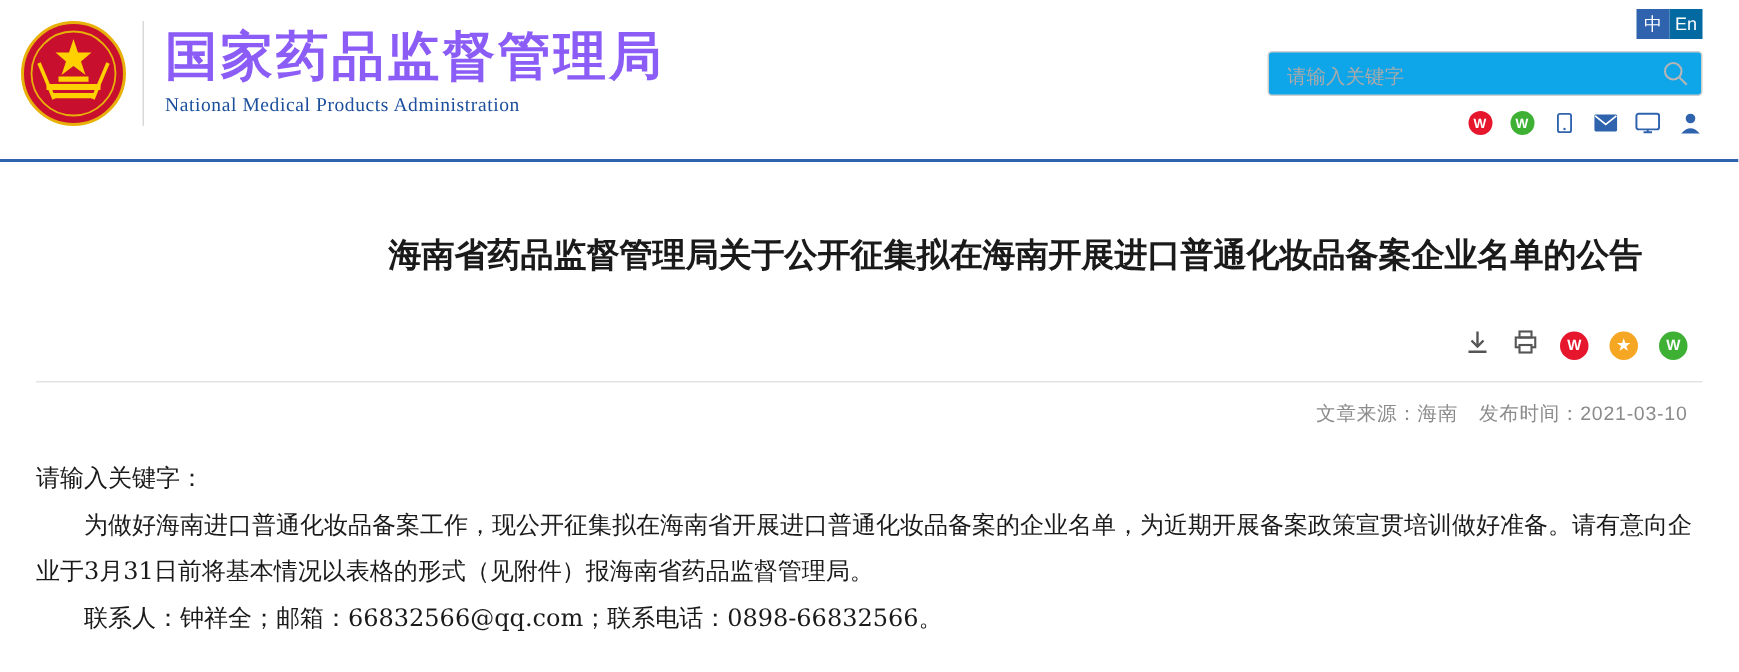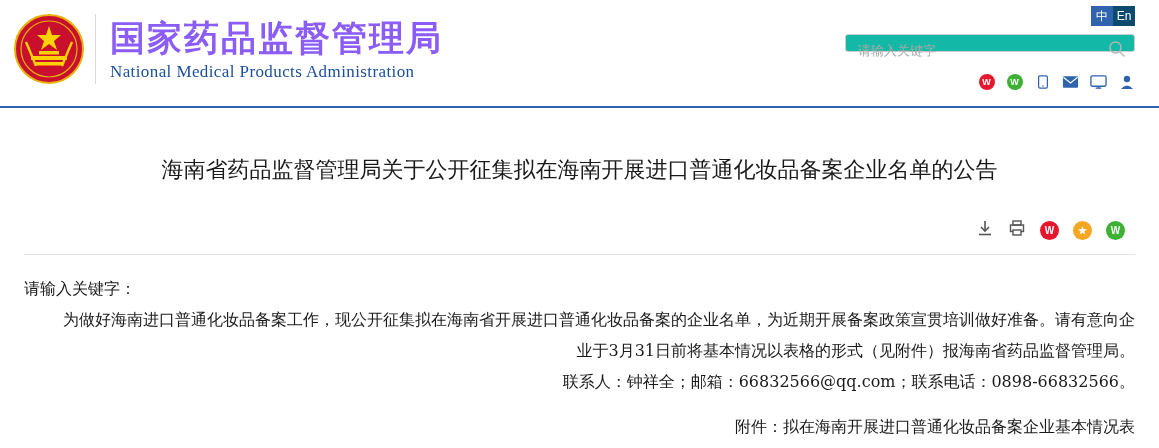--- a/index.html
+++ b/index.html
@@ -50,21 +50,21 @@
     font-family: "DejaVu Serif", "Liberation Serif", serif;
     font-size: 35px;
     font-weight: bold;
     color: #8b5cf6;
     letter-spacing: 2px;
     line-height: 44px;
     white-space: nowrap;
   }
   .brand-en {
     font-family: "Liberation Serif", serif;
-    font-size: 17px;
+    font-size: 13px;
     color: #1b4f9c;
     letter-spacing: 0.4px;
     margin-top: 2px;
     white-space: nowrap;
   }
 
   
   .lang-switch {
     position: absolute;
     right: 24px;
@@ -75,32 +75,32 @@
   }
   .lang-switch span {
     display: inline-flex;
     align-items: center;
     justify-content: center;
     width: 22px;
     height: 20px;
     color: #ffffff;
   }
   .lang-cn { background: #2f63ad; }
-  .lang-en { background: #0c4a6e; }
+  .lang-en { background: #0369a1; }
 
   
   .search-box {
     position: absolute;
     right: 24px;
     top: 34px;
     width: 290px;
-    height: 18px;
+    height: 30px;
     border: 1px solid #cfcfcf;
     border-radius: 3px;
-    background: #14b8a6;
+    background: #0ea5e9;
     box-sizing: border-box;
   }
   .search-box input {
     position: absolute;
     left: 10px;
     top: 0;
     width: 240px;
     height: 28px;
     border: none;
     outline: none;
@@ -148,24 +148,24 @@
   }
   .weibo { background: #e6162d; }
   .wechat { background: #3eb135; }
 
   
   .article {
     padding: 0 24px;
   }
 
   .title {
-    text-align: center;
+    text-align: right;
     font-family: "DejaVu Serif", "Liberation Serif", serif;
     font-size: 22px;
-    font-weight: normal;
+    font-weight: bold;
     color: #1a1a1a;
     padding: 46px 40px 0 40px;
     line-height: 32px;
   }
 
   .tool-row {
     position: relative;
     height: 38px;
     margin-top: 30px;
     border-bottom: 1px solid #e3e3e3;
@@ -201,21 +201,21 @@
   .body-text {
     font-family: "DejaVu Serif", "Liberation Serif", serif;
     font-size: 16px;
     color: #1a1a1a;
     line-height: 31px;
     padding-top: 18px;
   }
   .body-text p {
     margin: 0;
   }
-  .indent { text-indent: 2em; text-align: right; }
+  .indent { text-indent: 2em; }
   .gap { height: 14px; }
 </style>
 </head>
 <body>
 
 <div class="header">
 
   <div class="emblem">
     <svg viewBox="0 0 74 74" width="74" height="74">
       <circle cx="37" cy="37" r="34" fill="#c8102e" stroke="#e8b10a" stroke-width="2"></circle>
@@ -305,20 +305,23 @@
           <rect x="2.5" y="6" width="13" height="6.5" fill="none" stroke="#555" stroke-width="1.4"></rect>
           <rect x="5" y="11" width="8" height="5" fill="#fff" stroke="#555" stroke-width="1.4"></rect>
         </svg>
       </span>
       <span class="sq weibo">W</span>
       <span class="sq star">★</span>
       <span class="sq wechat">W</span>
     </div>
   </div>
 
+  <div class="meta-row">
+    <span>文章来源：</span><span>海南</span><span class="sep"></span><span>发布时间：</span><span>2021-03-10</span>
+  </div>
 
   <div class="body-text">
     <p>请输入关键字：</p>
     <p class="indent">为做好海南进口普通化妆品备案工作，现公开征集拟在海南省开展进口普通化妆品备案的企业名单，为近期开展备案政策宣贯培训做好准备。请有意向企业于3月31日前将基本情况以表格的形式（见附件）报海南省药品监督管理局。</p>
     <p class="indent">联系人：钟祥全；邮箱：66832566@qq.com；联系电话：0898-66832566。</p>
     <div class="gap"></div>
     <p class="indent">附件：拟在海南开展进口普通化妆品备案企业基本情况表</p>
   </div>
 </div>
 

